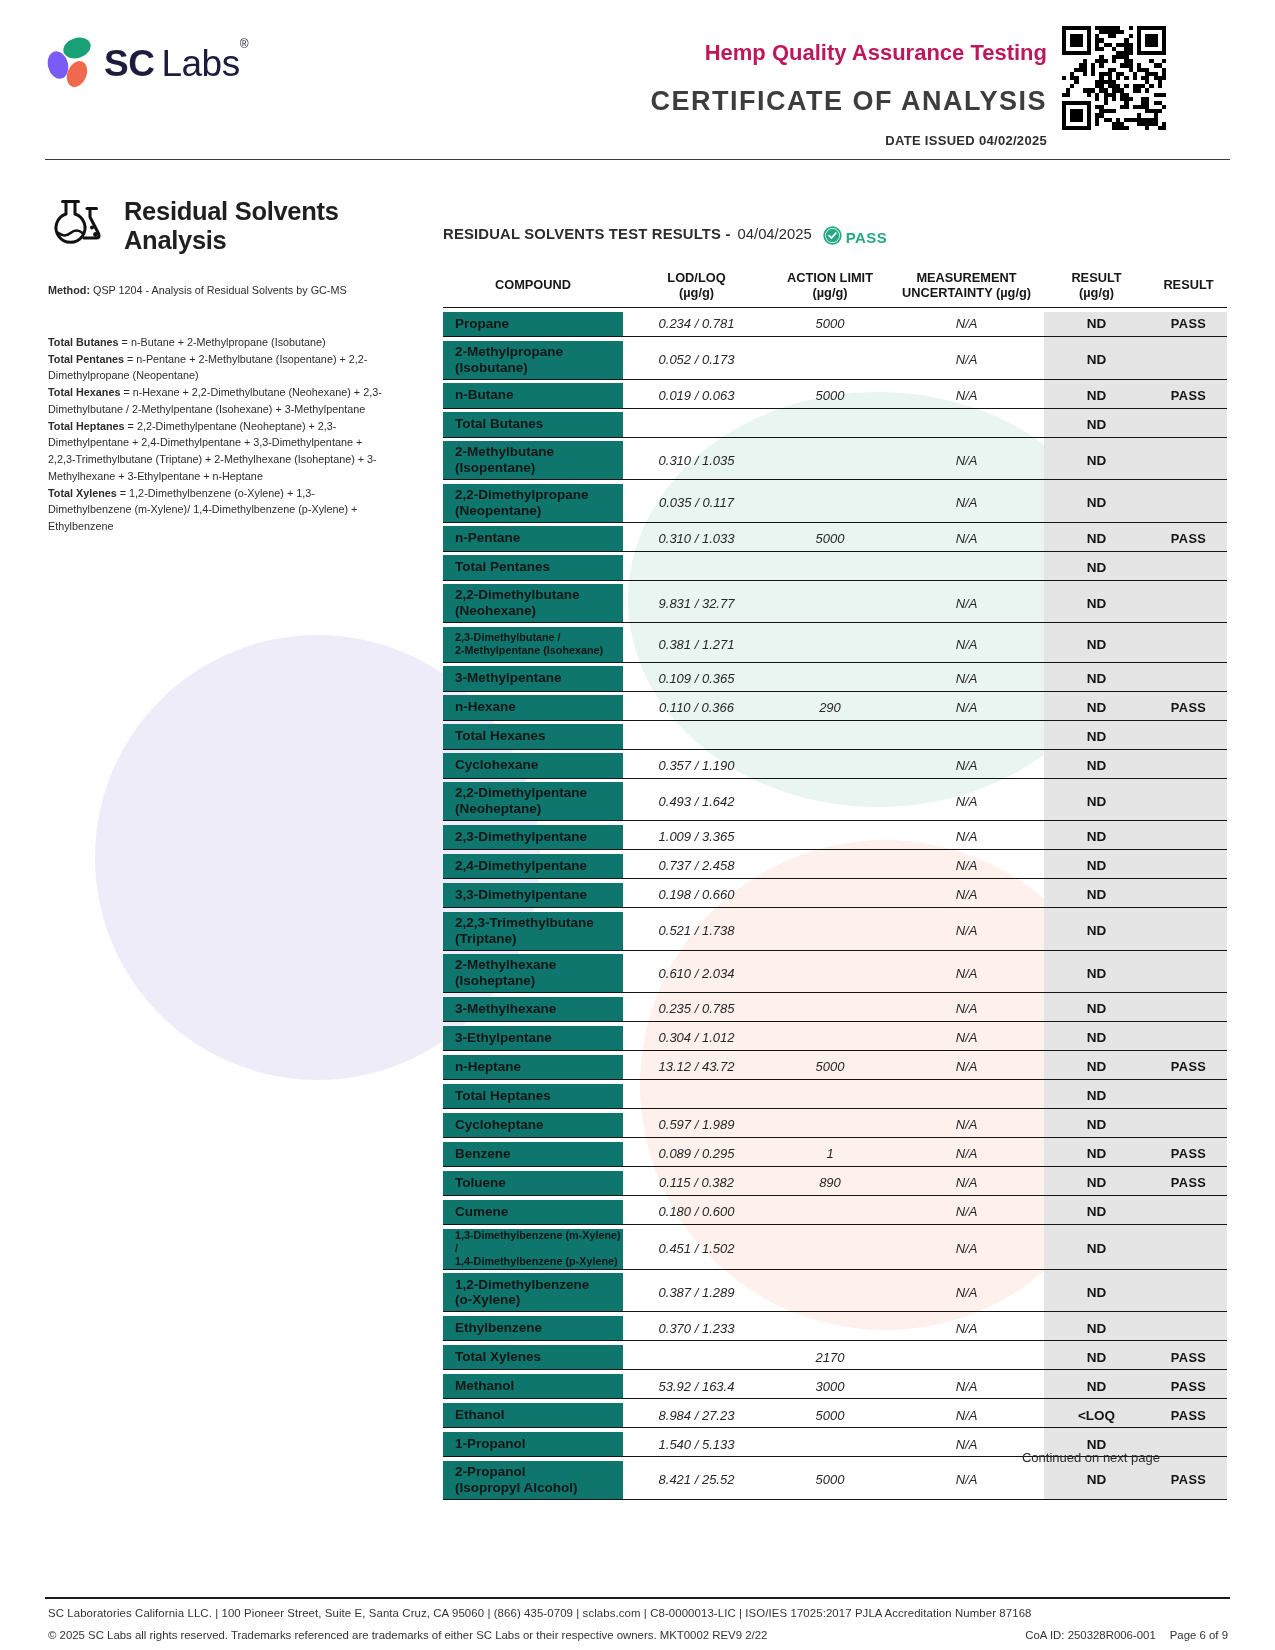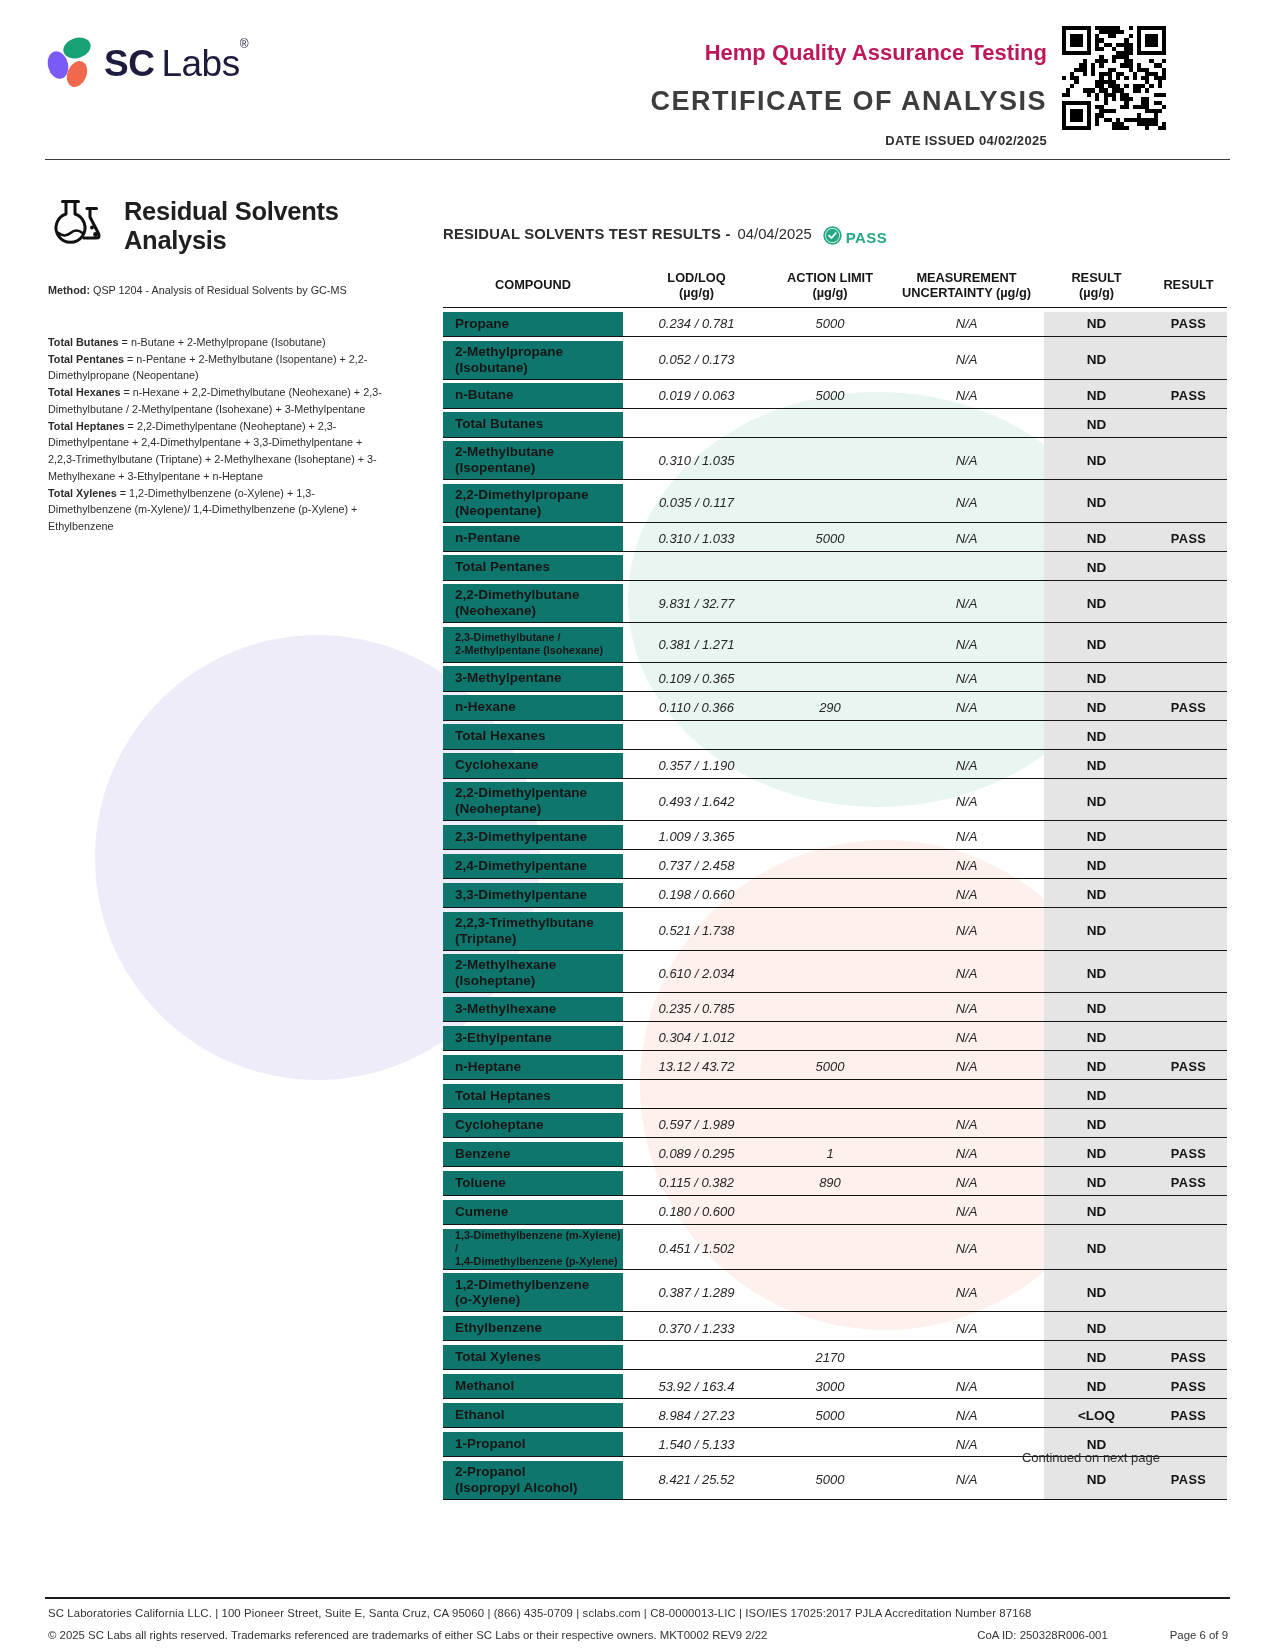--- a/index.html
+++ b/index.html
@@ -70,21 +70,21 @@
   .row.small .compound-cell { font-size:10.8px; line-height:1.25; }
   .val { font-style:italic; font-size:13px; color:#262626; text-align:center; }
   .nd  { font-weight:700; font-size:13.5px; color:#141414; text-align:center; }
   .st  { font-weight:700; font-size:12.8px; color:#141414; text-align:center; letter-spacing:0.4px; }
 
   .continued { right:115px; top:1450px; font-size:13px; color:#2a2a2a; }
 
   
   .foot-rule { left:45px; top:1597px; width:1185px; height:0; border-top:2px solid #1c1c1c; }
   .foot1 { left:48px; top:1607px; width:1180px; font-size:11.4px; color:#333; letter-spacing:0.1px; }
-  .foot2 { left:48px; top:1629px; width:1180px; font-size:11.4px; color:#333; display:flex;gap:48px; }
+  .foot2 { left:48px; top:1629px; width:1180px; font-size:11.4px; color:#333; display:flex; }
   .foot2 .left { flex:1; }
   .foot2 .coa { margin-right:14px; }
 </style>
 </head>
 <body>
 
 <div class="page">
 
   <div class="bg-circle bg-lavender"></div>
   <div class="bg-circle bg-teal"></div>

